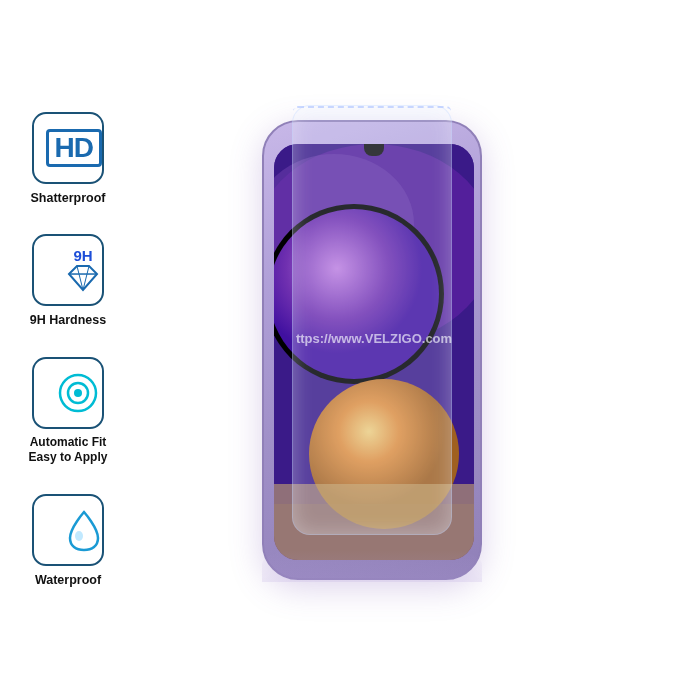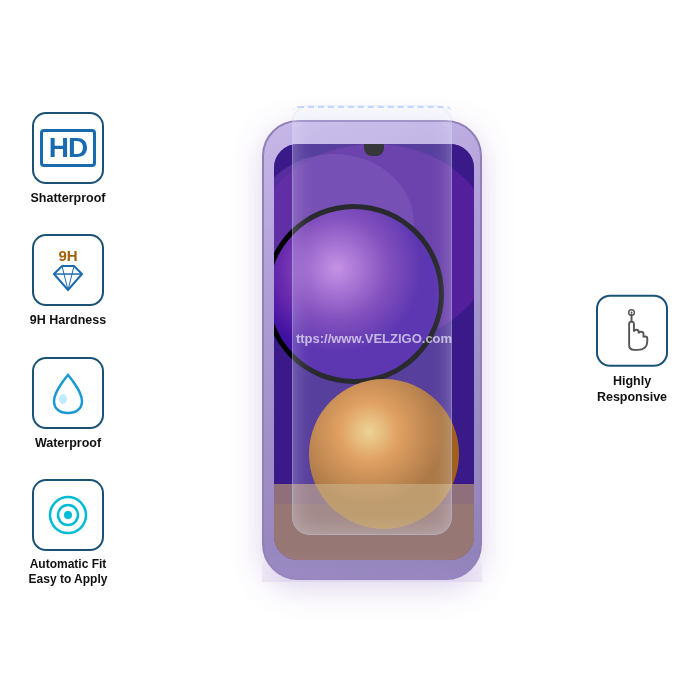--- a/index.html
+++ b/index.html
@@ -54,21 +54,21 @@
       gap: 6px;
     }
 
     .feature-icon-box {
       width: 72px;
       height: 72px;
       border: 2px solid #1a5276;
       border-radius: 14px;
       display: flex;
       align-items: center;
-      justify-content: center;
+      justify-content: flex-end;
       background: white;
     }
 
     .feature-label {
       font-size: 12.5px;
       color: #111;
       text-align: center;
       font-weight: 600;
       line-height: 1.3;
     }
@@ -88,21 +88,21 @@
     
     .diamond-icon {
       position: relative;
       display: flex;
       flex-direction: column;
       align-items: center;
     }
     .nine-h {
       font-size: 15px;
       font-weight: 900;
-      color: #a16207;
+      color: #1d4ed8;
       line-height: 1;
     }
     .diamond-svg {
       width: 38px;
       height: 30px;
     }
 
     
     .drop-svg {
       width: 36px;
@@ -266,37 +266,37 @@
             <line x1="5" y1="10" x2="19" y2="26" stroke="#1a6aaf" stroke-width="1"></line>
             <line x1="33" y1="10" x2="19" y2="26" stroke="#1a6aaf" stroke-width="1"></line>
           </svg>
         </div>
       </div>
       <div class="feature-label">9H Hardness</div>
     </div>
 
     <div class="feature-item">
       <div class="feature-icon-box">
-        <svg class="drop-svg" viewBox="0 0 36 44">
-          <path d="M18 4 C18 4, 4 20, 4 30 C4 38 10 42 18 42 C26 42 32 38 32 30 C32 20 18 4 18 4Z" fill="none" stroke="#1a9ad4" stroke-width="2.5"></path>
-          <ellipse cx="13" cy="28" rx="4" ry="5" fill="rgba(100,200,255,0.4)" stroke="none"></ellipse>
-        </svg>
-      </div>
-      <div class="feature-label">Waterproof</div>
-    </div>
-
-    <div class="feature-item">
-      <div class="feature-icon-box">
         <svg class="circle-target" viewBox="0 0 48 48">
           <circle cx="24" cy="24" r="18" fill="none" stroke="#00bcd4" stroke-width="2.5"></circle>
           <circle cx="24" cy="24" r="10" fill="none" stroke="#00bcd4" stroke-width="2.5"></circle>
           <circle cx="24" cy="24" r="4" fill="#00bcd4"></circle>
         </svg>
       </div>
       <div class="feature-label" style="text-align:center; font-size:12px; font-weight:600; line-height:1.3;">Automatic Fit<br>Easy to Apply</div>
+    </div>
+
+    <div class="feature-item">
+      <div class="feature-icon-box">
+        <svg class="drop-svg" viewBox="0 0 36 44">
+          <path d="M18 4 C18 4, 4 20, 4 30 C4 38 10 42 18 42 C26 42 32 38 32 30 C32 20 18 4 18 4Z" fill="none" stroke="#1a9ad4" stroke-width="2.5"></path>
+          <ellipse cx="13" cy="28" rx="4" ry="5" fill="rgba(100,200,255,0.4)" stroke="none"></ellipse>
+        </svg>
+      </div>
+      <div class="feature-label">Waterproof</div>
     </div>
 
   </div>
 
   <div class="center-area">
     <div class="phone-wrapper">
       <div class="phone-body">
         <div class="phone-screen">
 
           <svg style="position:absolute;inset:0;width:100%;height:100%;" viewBox="0 0 200 416" preserveAspectRatio="xMidYMid slice">
@@ -334,34 +334,17 @@
       <div class="glass-protector" style="left:30px; top:-15px; width:160px; height:430px;"></div>
 
       <div class="phone-reflection"></div>
     </div>
   </div>
 
   <div class="features-right">
 
 
 
-    <div class="feature-item">
-      <div class="feature-icon-box">
-        <svg class="hand-svg" viewBox="0 0 46 46">
-
-          <path d="M20 38 L20 16 C20 14.5 21 13.5 22.5 13.5 C24 13.5 25 14.5 25 16 L25 24
-                   C25 23 26 22 27.5 22 C29 22 30 23 30 24.5 L30 26
-                   C30 25 31 24 32.5 24 C34 24 35 25 35 26.5 L35 30
-                   C35 29.5 36 29 37 29 C38.5 29 39 30 39 31.5 L39 34 C39 40 35 43 29 43 L25 43 C22 43 20 41 20 38Z" fill="none" stroke="#555" stroke-width="2"></path>
-
-          <path d="M22.5 13.5 L22.5 6" stroke="#555" stroke-width="2" stroke-linecap="round"></path>
-
-          <circle cx="22.5" cy="4" r="3" fill="none" stroke="#555" stroke-width="1.5"></circle>
-          <circle cx="22.5" cy="4" r="1" fill="#555"></circle>
-        </svg>
-      </div>
-      <div class="feature-label">Highly<br>Responsive</div>
-    </div>
 
 
   </div>
 
 </div>
 
 </body></html>

